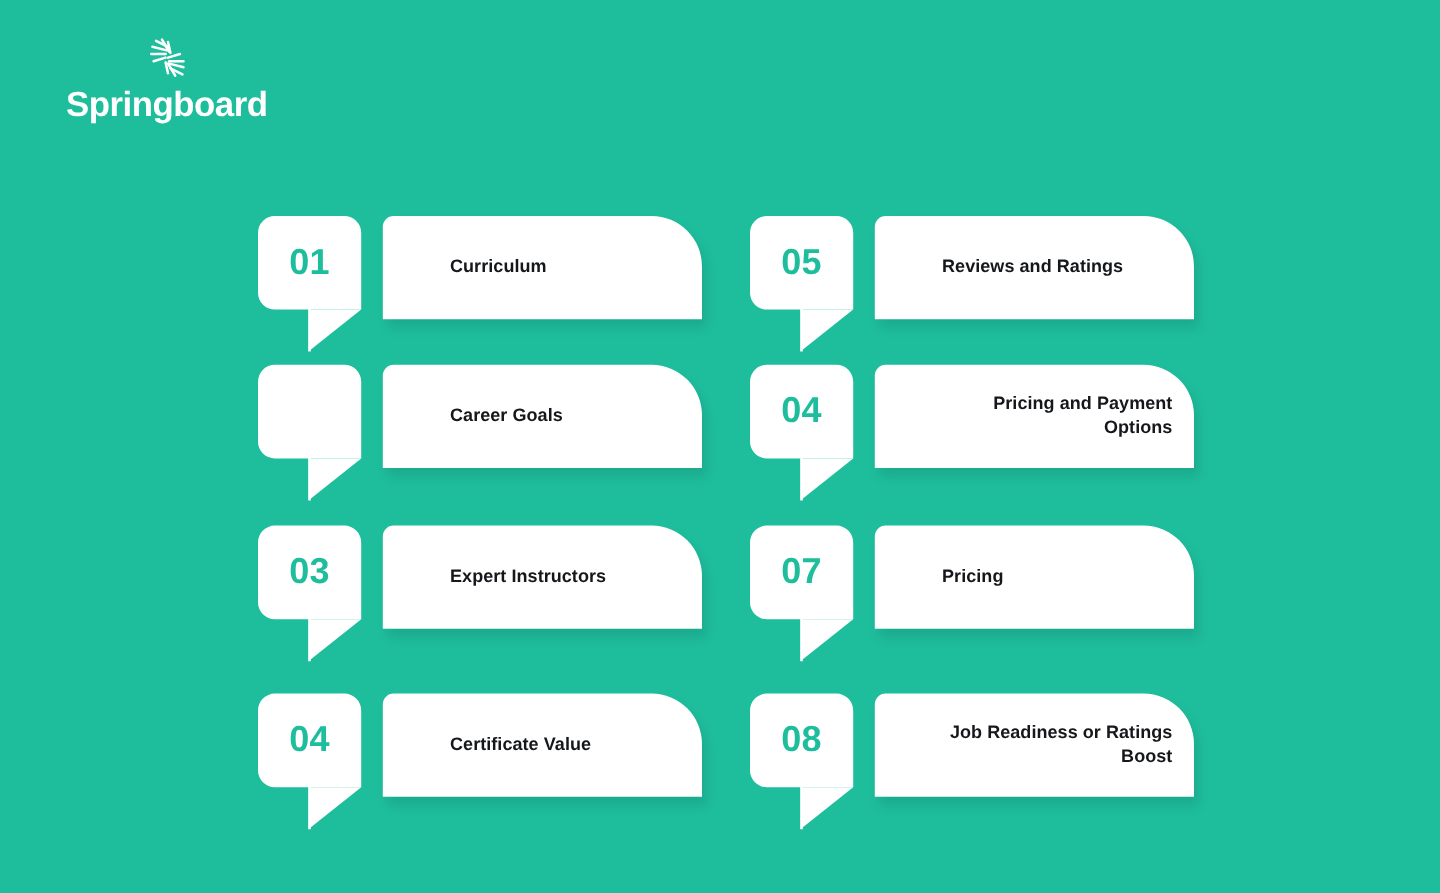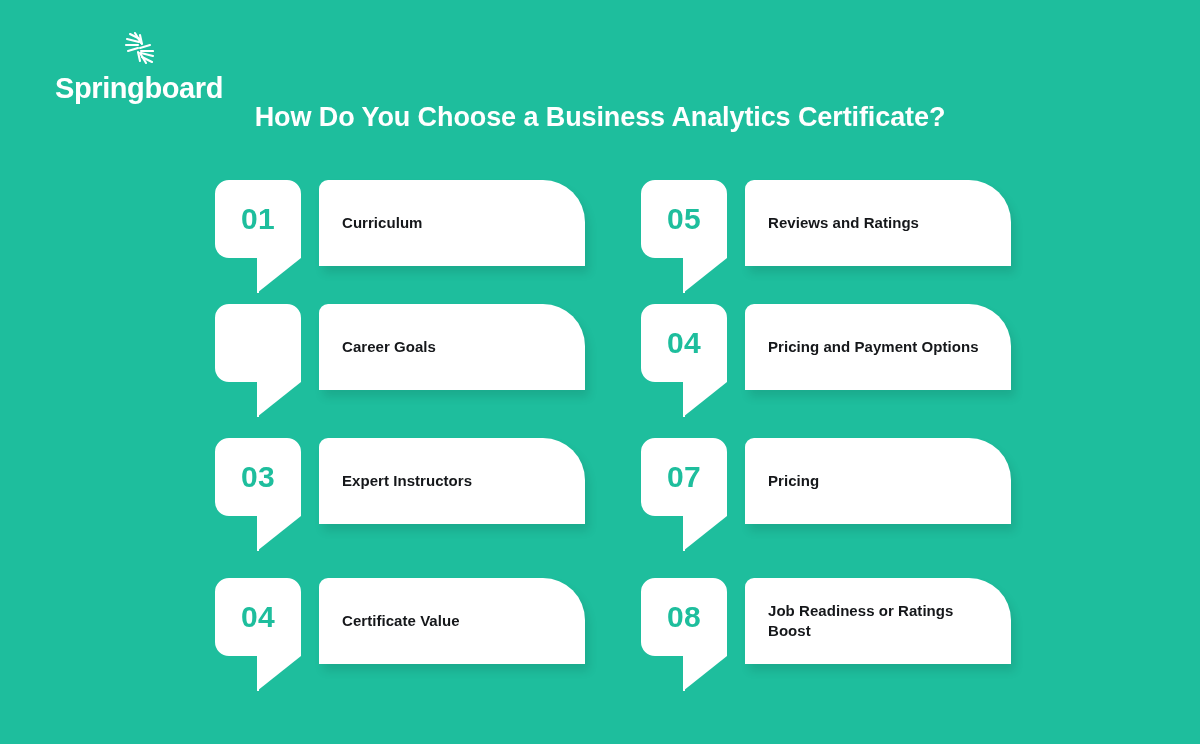--- a/index.html
+++ b/index.html
@@ -121,37 +121,37 @@
     border-top-left-radius: 9px;
     border-top-right-radius: 42px;
     border-bottom-left-radius: 0;
     border-bottom-right-radius: 0;
     box-shadow: 4px 7px 10px rgba(0, 0, 0, 0.10);
     box-sizing: border-box;
     display: flex;
     align-items: center;
   }
   .card-label {
-    padding-left: 23px;
+    padding-left: 56px;
     padding-right: 18px;
     color: #15171a;
     font-size: 15px;
     font-weight: bold;
     line-height: 1.35;
     letter-spacing: 0.05px;
     font-family: "Liberation Sans", sans-serif;
   }
 
   
   .item.pos-r0 { top: 0px; }
   .item.pos-r1 { top: 124px; }
   .item.pos-r2 { top: 258px; }
   .item.pos-r3 { top: 398px; }
   .item.col-l { left: 0px; }
-  .item.col-r { left: 426px; }
+  .item.col-r { left: 410px; text-align: right; }
 </style>
 </head>
 <body>
 
 <div class="infographic">
 
   <div class="brand">
     <span class="brand-mark">
       <svg viewBox="0 0 30 34" xmlns="http://www.w3.org/2000/svg" aria-hidden="true">
         <g fill="none" stroke="#ffffff" stroke-width="2.1" stroke-linecap="round">
@@ -166,21 +166,20 @@
           <line x1="22" y1="32" x2="16" y2="22"></line>
           <line x1="16" y1="30" x2="14" y2="21"></line>
           <line x1="4" y1="20" x2="14" y2="17"></line>
           <line x1="26" y1="14" x2="16" y2="17"></line>
         </g>
       </svg>
     </span>
     <span class="brand-name">Springboard</span>
   </div>
 
-  <div class="headline">How Do You Choose a Business Analytics Certificate?</div>
 
   <div class="grid">
 
     <div class="item col-l pos-r0">
       <div class="badge">
         <svg viewBox="0 0 86 114" xmlns="http://www.w3.org/2000/svg" aria-hidden="true">
           <path d="M14,0 H72 A14,14 0 0 1 86,14 V78 H44 V113 L42,113 L42,78 H14 A14,14 0 0 1 0,64 V14 A14,14 0 0 1 14,0 Z" fill="#ffffff"></path>
           <path d="M42,78 H86 L42,113 Z" fill="#ffffff"></path>
         </svg>
         <span class="badge-number">01</span>

